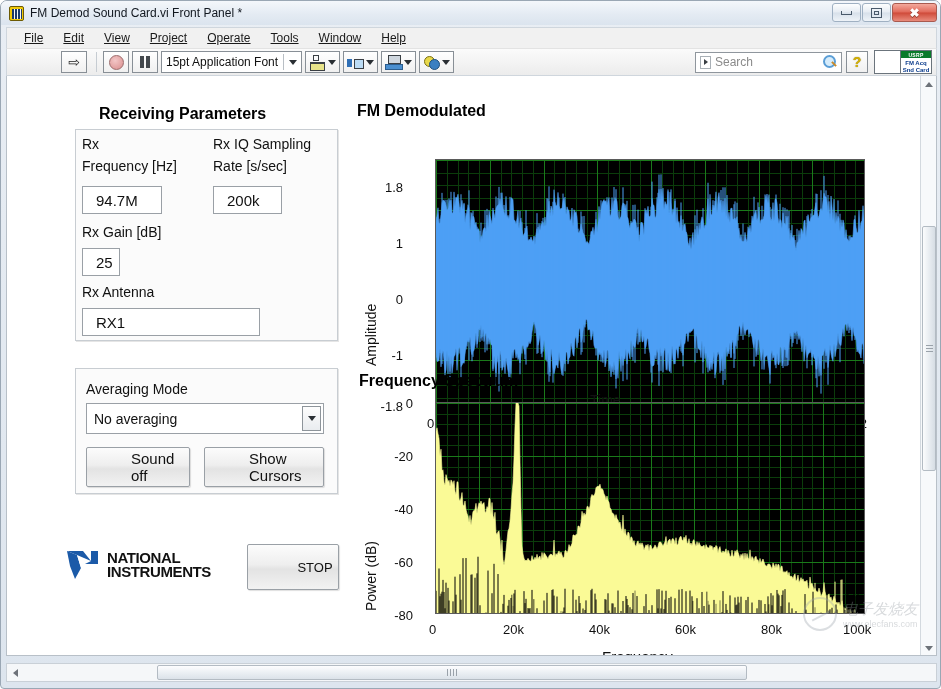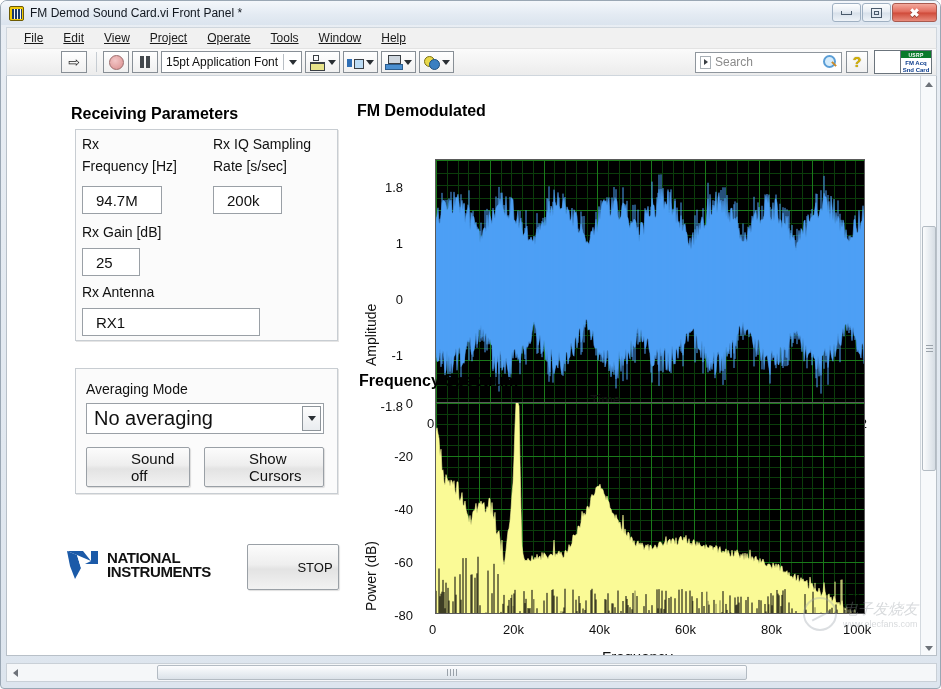--- a/index.html
+++ b/index.html
@@ -154,35 +154,36 @@
     border:1px solid #b3bbc3; border-radius:2px;
     display:flex; align-items:center; justify-content:center;
   }
   .vs-grip { display:flex; flex-direction:column; gap:2px; }
   .vs-grip i { width:7px; height:1px; background:#9aa2aa; display:block;}
 
   
   .sec-title {
     position: absolute; font-size: 16px; font-weight: bold; color: #000;
     font-family: "Liberation Sans", sans-serif;
+    margin-left: 28px;
   }
   .group-box {
     position: absolute; background: #fbfbfb;
     border: 1px solid #c8cdd2;
     box-shadow: 1px 1px 0 rgba(0,0,0,0.10);
   }
   .lbl { position: absolute; font-size: 14px; color: #111; font-family:"Liberation Sans",sans-serif; }
   .field {
     position: absolute; background: #fff; border: 1px solid #9aa0a6;
     display: flex; align-items: center; padding-left: 13px;
     font-size: 15px; color: #111;
   }
   .combo {
     position: absolute; background: #fff; border: 1px solid #9aa0a6;
-    display: flex; align-items: center; font-size: 20px; color: #111;
+    display: flex; align-items: center; font-size: 14px; color: #111;
     padding-left: 7px;
   }
   .combo-btn {
     position: absolute; right: 2px; top: 2px; bottom: 2px; width: 19px;
     border: 1px solid #8d949a;
     background: linear-gradient(180deg,#fdfdfd,#e9ecef);
     display: flex; align-items: center; justify-content: center;
   }
   .btn3d {
     position: absolute;
@@ -339,21 +340,21 @@
 
     <div class="lbl" style="left:75px; top:60px;">Rx</div>
     <div class="lbl" style="left:75px; top:82px;">Frequency [Hz]</div>
     <div class="field" style="left:75px; top:110px; width:80px; height:28px;">94.7M</div>
 
     <div class="lbl" style="left:206px; top:60px;">Rx IQ Sampling</div>
     <div class="lbl" style="left:206px; top:82px;">Rate [s/sec]</div>
     <div class="field" style="left:206px; top:110px; width:69px; height:28px;">200k</div>
 
     <div class="lbl" style="left:75px; top:148px;">Rx Gain [dB]</div>
-    <div class="field" style="left:75px; top:172px; width:58px; height:28px;">25</div>
+    <div class="field" style="left:75px; top:172px; width:38px; height:28px;">25</div>
 
     <div class="lbl" style="left:75px; top:208px;">Rx Antenna</div>
     <div class="field" style="left:75px; top:232px; width:178px; height:28px;">RX1</div>
 
     <div class="group-box" style="left:68px; top:292px; width:263px; height:126px;"></div>
 
     <div class="lbl" style="left:79px; top:305px;">Averaging Mode</div>
     <div class="combo" style="left:79px; top:327px; width:238px; height:31px;">
       <span>No averaging</span>
       <span class="combo-btn">

